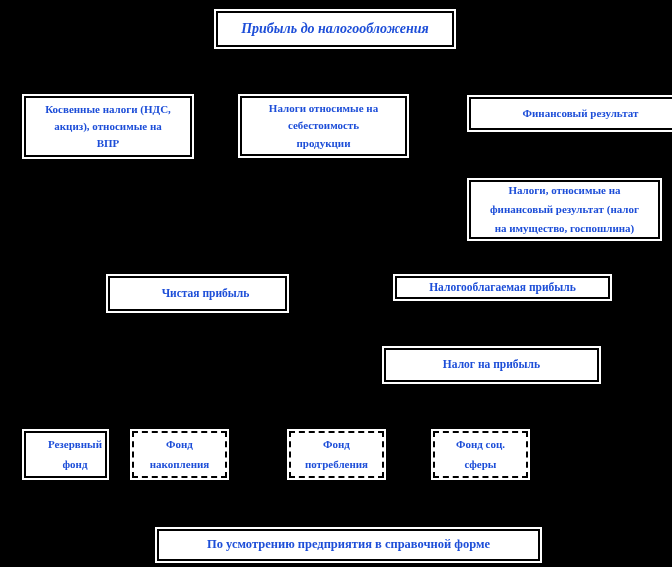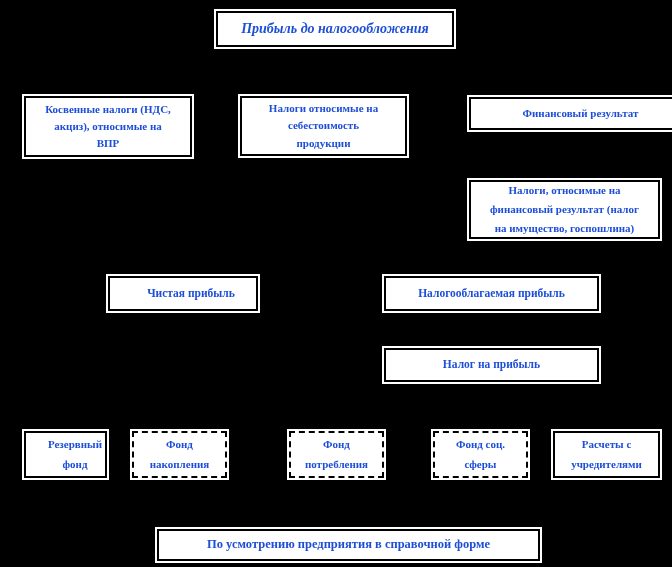--- a/index.html
+++ b/index.html
@@ -38,22 +38,22 @@
   .node.title-node { font-style: italic; font-size: 14px; }
   .node.footer-node { font-size: 12.5px; }
   .node.small-wide { font-size: 11.5px; }
 
   
   #n-pretax   { left: 216px; top: 11px;  width: 238px; height: 36px; }
   #n-indirect { left: 24px;  top: 96px;  width: 168px; height: 61px; }
   #n-cost     { left: 240px; top: 96px;  width: 167px; height: 60px; }
   #n-finres   { left: 469px; top: 97px;  width: 223px; height: 33px; }
   #n-finrestx { left: 469px; top: 180px; width: 191px; height: 59px; line-height: 1.7; }
-  #n-netprof  { left: 108px; top: 276px; width: 150px; height: 35px; padding-left: 16px; }
-  #n-taxprof  { left: 384px; top: 276px; width: 215px; height: 35px; }
+  #n-netprof  { left: 108px; top: 276px; width: 179px; height: 35px; padding-left: 16px; }
+  #n-taxprof  { left: 395px; top: 276px; width: 215px; height: 23px; }
   #n-proftax  { left: 384px; top: 348px; width: 215px; height: 34px; }
   #n-reserve  { left: 24px;  top: 431px; width: 83px;  height: 47px; line-height: 1.8; justify-content: flex-end; }
   #n-accum    { left: 132px; top: 431px; width: 95px;  height: 47px; line-height: 1.8; }
   #n-consum   { left: 289px; top: 431px; width: 95px;  height: 47px; line-height: 1.8; }
   #n-social   { left: 433px; top: 431px; width: 95px;  height: 47px; line-height: 1.8; }
   #n-founders { left: 553px; top: 431px; width: 107px; height: 47px; line-height: 1.8; }
   #n-footer   { left: 157px; top: 529px; width: 383px; height: 32px; }
 </style>
 </head>
 <body>
@@ -111,22 +111,18 @@
   <div id="n-consum" class="node dashed">
     <span class="lbl">Фонд
 потребления</span>
   </div>
 
   <div id="n-social" class="node dashed">
     <span class="lbl">Фонд соц.
 сферы</span>
   </div>
 
-  <div id="n-founders" class="node">
-    <span class="lbl">Расчеты с
-учредителями</span>
-  </div>
 
   <div id="n-footer" class="node footer-node">
     <span class="lbl">По усмотрению предприятия в справочной форме</span>
   </div>
 
 </div>
 
 </body></html>

